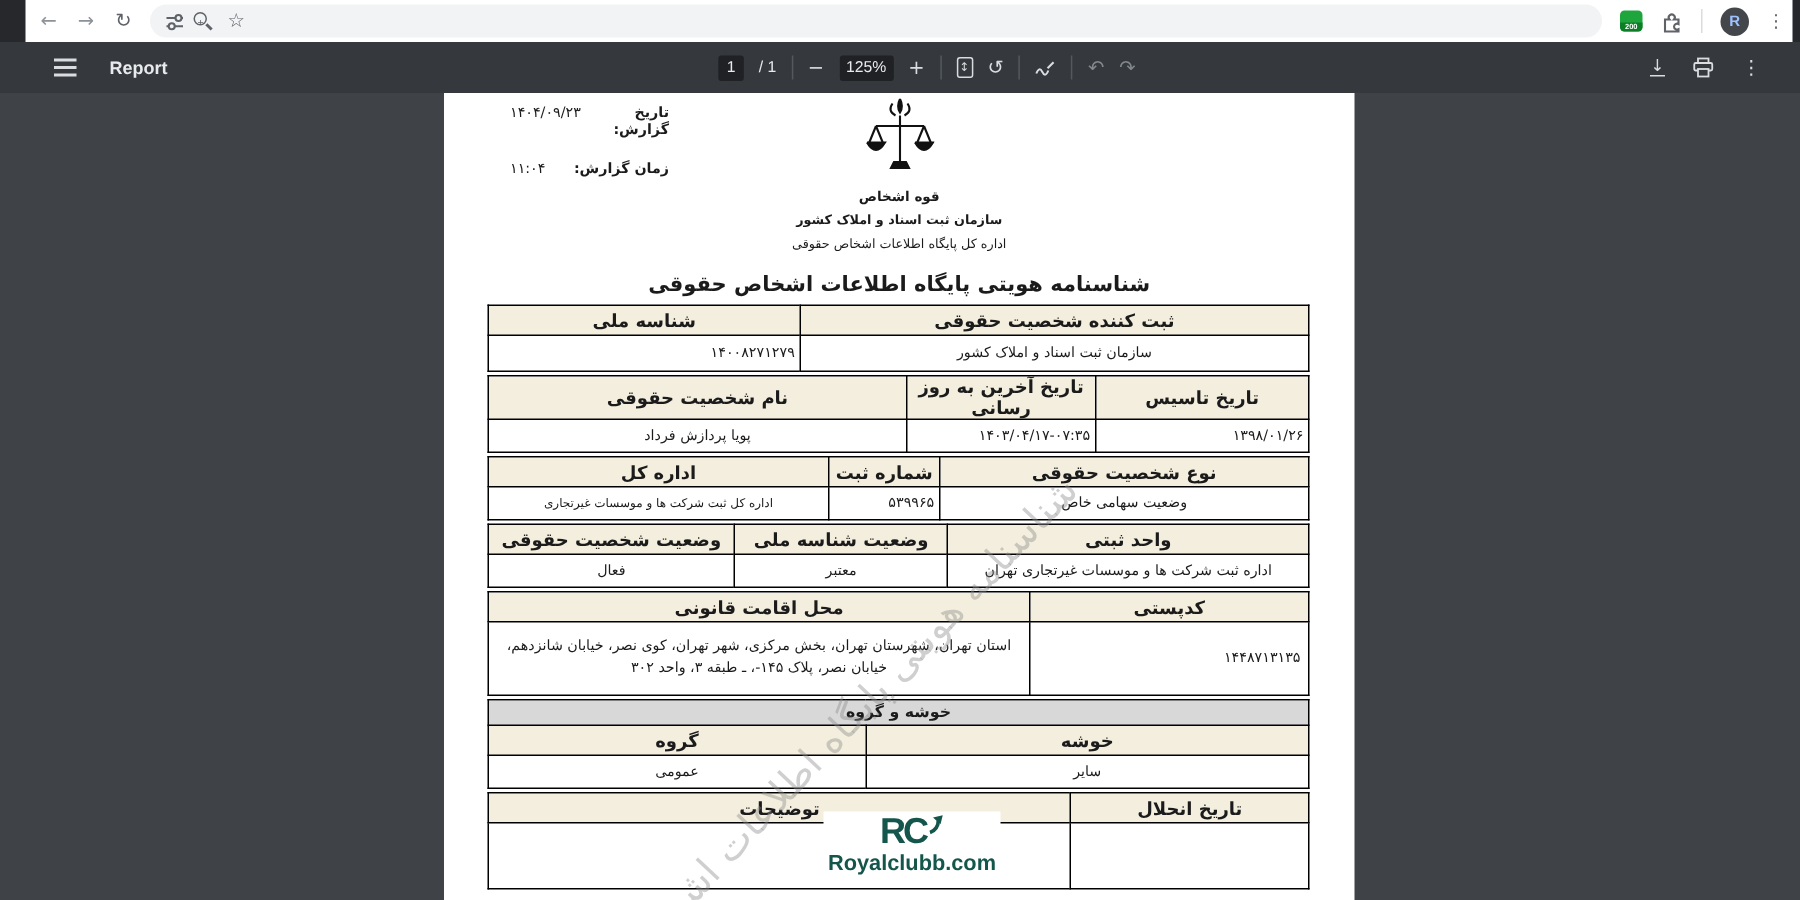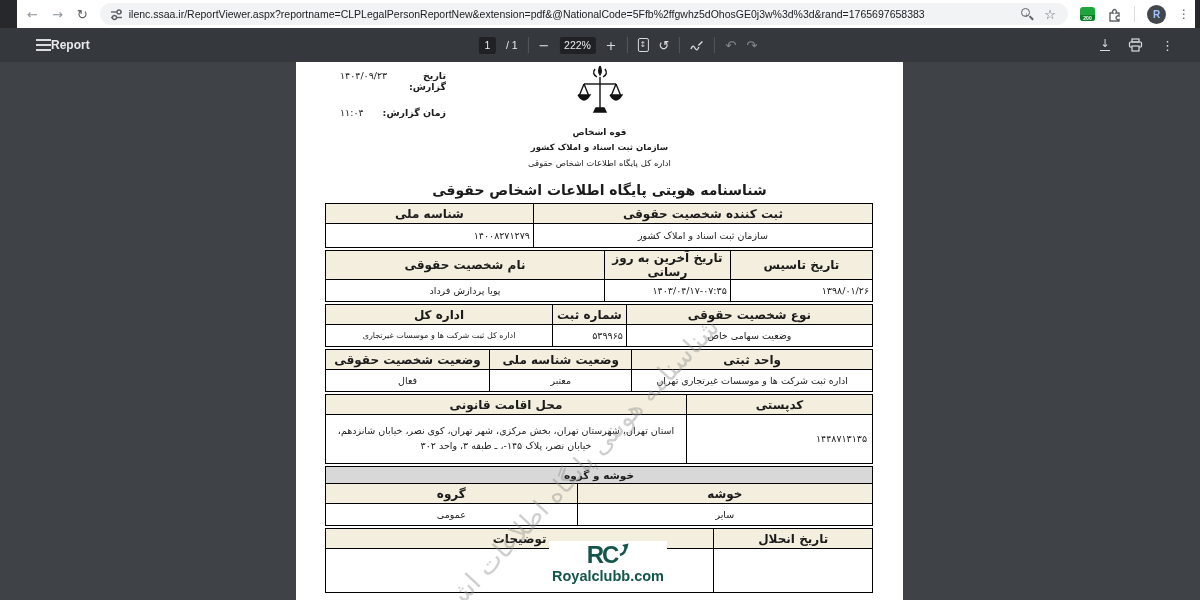--- a/index.html
+++ b/index.html
@@ -36,21 +36,21 @@
     color:#fff; font-size:5px; font-weight:bold; text-align:center; line-height:6px; }
   .vdiv { width:1px; height:16px; background:#dadce0; }
   .avatar { width:19px; height:19px; border-radius:50%; background:#43474b; color:#9fc3ff; font-size:10px; font-weight:bold;
     display:flex; align-items:center; justify-content:center; }
   .kebab { font-size:12px; color:#5f6368; font-family:"DejaVu Sans",sans-serif; }
 
   
   .toolbar { position:relative; height:34px; background:#35393d; display:flex; align-items:center; color:#e8eaed; }
   .hamburger { margin-left:36px; width:15px; cursor:pointer; }
   .hamburger div { height:2px; background:#dadce0; margin:3px 0; }
-  .tb-title { font-size:12px; font-weight:bold; color:#e8eaed; }
+  .tb-title { margin-left:22px; font-size:12px; font-weight:bold; color:#e8eaed; }
   .tb-center { position:absolute; left:51.5%; top:0; height:34px; transform:translateX(-50%);
     display:flex; align-items:center; gap:10px; }
   .pagebox, .zoombox { background:#202124; color:#e8eaed; font-size:10.5px; text-align:center; border-radius:2px; }
   .pagebox { width:17px; height:17px; line-height:17px; }
   .zoombox { width:36px; height:17px; line-height:17px; }
   .pagetotal { font-size:10.5px; color:#e8eaed; }
   .tbsep { width:1px; height:16px; background:#55595d; }
   .tbbtn { font-size:13px; color:#dadce0; cursor:pointer; line-height:1; font-family:"DejaVu Sans",sans-serif; }
   .tbbtn.dim { color:#84898d; }
   .fit-ic { width:11px; height:14px; border:1.5px solid #dadce0; border-radius:2px; font-size:8px; line-height:11px;
@@ -109,21 +109,20 @@
     <span class="navbtn">→</span>
     <span class="navbtn reload">↻</span>
   </div>
   <div class="omnibox">
     <svg class="tune-icon" width="13" height="13" viewBox="0 0 13 13">
       <line x1="1" y1="4" x2="12" y2="4" stroke="#5f6368" stroke-width="1.4"></line>
       <circle cx="9" cy="4" r="2" fill="#f1f3f4" stroke="#5f6368" stroke-width="1.4"></circle>
       <line x1="1" y1="9.5" x2="12" y2="9.5" stroke="#5f6368" stroke-width="1.4"></line>
       <circle cx="4.5" cy="9.5" r="2" fill="#f1f3f4" stroke="#5f6368" stroke-width="1.4"></circle>
     </svg>
-    <span class="url-text">ilenc.ssaa.ir/ReportViewer.aspx?reportname=CLPLegalPersonReportNew&amp;extension=pdf&amp;@NationalCode=5Ffb%2ffgwhz5dOhosGE0j3w%3d%3d&amp;rand=1765697658383</span>
     <span class="zoom-glass">
       <span class="lens"></span>
         <span class="hdl"></span>
         <span class="pl">+</span>
     </span>
     <span class="star">☆</span>
   </div>
   <div class="after-box">
     <span class="ext-green">
       <span class="badge">200</span>
@@ -144,21 +143,21 @@
       <div></div>
       <div></div>
     </div>
   <span class="tb-title">Report</span>
 
   <div class="tb-center">
     <span class="pagebox">1</span>
     <span class="pagetotal">/ 1</span>
     <span class="tbsep"></span>
     <span class="tbbtn">−</span>
-    <span class="zoombox">222%</span>
+    <span class="zoombox">125%</span>
     <span class="tbbtn">+</span>
     <span class="tbsep"></span>
     <span class="fit-ic">↕</span>
     <span class="tbbtn">↺</span>
     <span class="tbsep"></span>
     <svg width="14" height="13" viewBox="0 0 14 13">
       <path d="M1 10 Q3 5 5 9 T9 8" fill="none" stroke="#dadce0" stroke-width="1.3"></path>
       <path d="M8 6 L12 2 L13 3 L9 7 Z" fill="#dadce0"></path>
     </svg>
     <span class="tbsep"></span>

